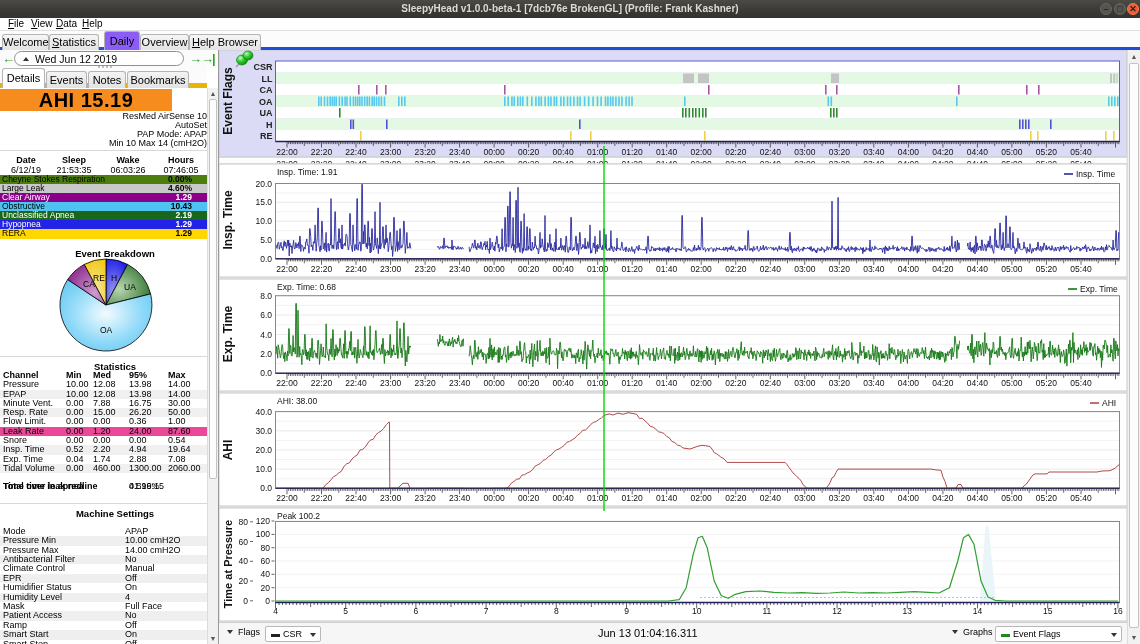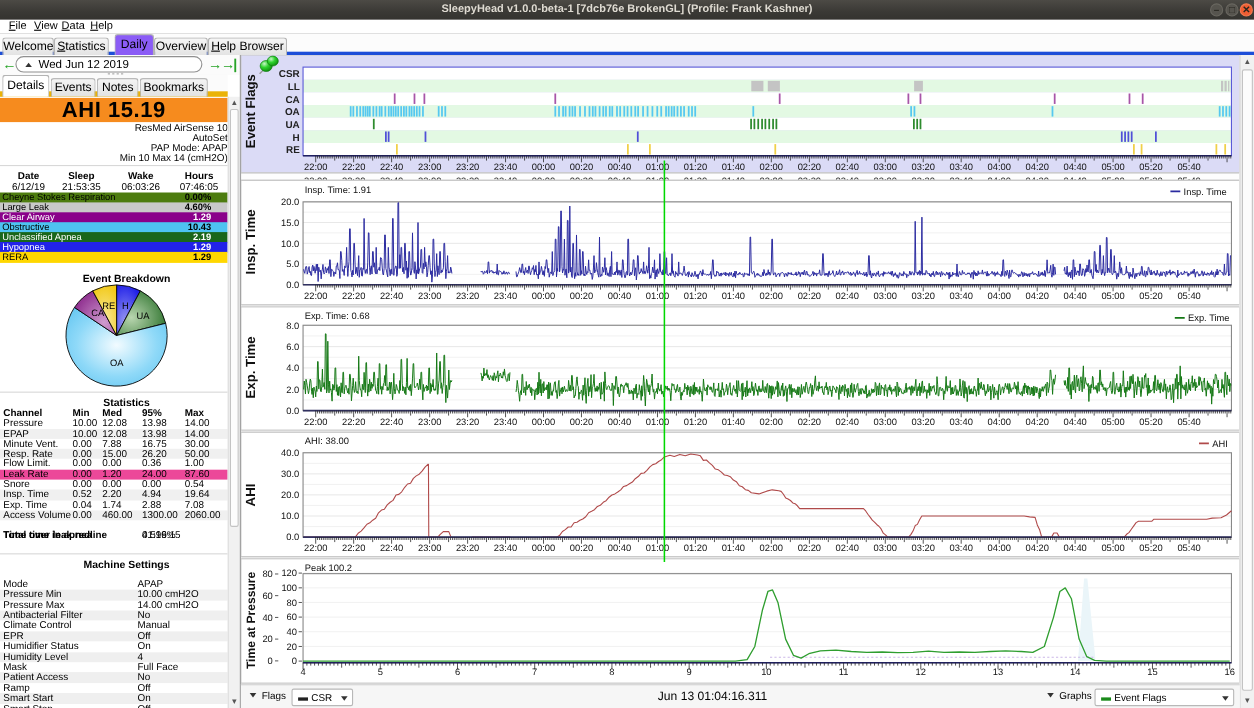--- a/index.html
+++ b/index.html
@@ -14,21 +14,21 @@
 .menuitem u { text-decoration-thickness:1px; }
 #tabbar { left:0; top:31px; width:1140px; height:19px; background:#fcfcfc; border-bottom:3px solid #1d4ed8; }
 .tab { position:absolute; top:3px; height:16px; background:linear-gradient(#f6f6f6,#e3e3e3); border:1px solid #b4b4b4; border-bottom:none; border-radius:3px 3px 0 0; font-size:11px; text-align:center; line-height:15px; color:#000; }
 .tab.active { top:0px; height:19px; background:#8b5cf6; line-height:19px; z-index:3; }
 #datenav { left:0; top:50px; width:219px; height:18px; background:#fbfbfb; }
 .garrow { position:absolute; color:#28a428; font-weight:bold; font-size:13px; }
 #datecombo { position:absolute; left:14px; top:1px; width:170px; height:15px; border:1px solid #909090; border-radius:8px; background:#fff; font-size:11px; line-height:14px; }
 #subtabs { left:0; top:68px; width:207px; height:20px; background:#fbfbfb; border-bottom:5px solid #eab308;}
 .stab { position:absolute; height:17px; top:3px; background:linear-gradient(#f4f4f4,#e2e2e2); border:1px solid #b4b4b4; border-bottom:none; border-radius:3px 3px 0 0; font-size:11px; text-align:center; line-height:16px; }
 .stab.active { top:0px; height:20px; background:#fff; line-height:19px; z-index:3; }
-#ahibanner { left:0; top:89px; width:207px; height:22px; background:#f68b1e; text-align:center; font-size:20px; font-weight:bold; line-height:22px; letter-spacing:0.5px; }
+#ahibanner { left:0; top:89px; width:172px; height:22px; background:#f68b1e; text-align:center; font-size:20px; font-weight:bold; line-height:22px; letter-spacing:0.5px; }
 .cline { left:0; width:207px; text-align:right; font-size:9px; }
 .sep { left:0; width:207px; height:1px; background:#d8d8d8; }
 .hdr { left:0; width:230px; text-align:center; font-weight:bold; font-size:9.5px; }
 .crow { left:0; width:207px; height:9.4px; font-size:8.5px; font-weight:bold; line-height:9.4px; }
 .crow .lab { position:absolute; left:2px; top:0; font-weight:normal; }
 .crow .val { position:absolute; right:15px; top:0; }
 .srow { left:0; width:207px; height:9.3px; font-size:9px; line-height:9.4px; }
 .srow b { font-weight:bold; }
 .c0 { position:absolute; left:3px; } .c1 { position:absolute; left:66px; } .c2 { position:absolute; left:93px; } .c3 { position:absolute; left:129px;text-align:center; } .c4 { position:absolute; left:168px; }
 .mrow { left:0; width:207px; height:9.4px; font-size:9px; line-height:9.5px; }
@@ -2809,21 +2809,21 @@
     <span class="c4">19.64</span>
   </div>
 <div class="abs srow" style="top:454.6px">
     <span class="c0">Exp. Time</span>
     <span class="c1">0.04</span>
     <span class="c2">1.74</span>
     <span class="c3">2.88</span>
     <span class="c4">7.08</span>
   </div>
 <div class="abs srow" style="top:463.9px;background:#f0f0f0">
-    <span class="c0">Access Volume</span>
+    <span class="c0">Tidal Volume</span>
     <span class="c1">0.00</span>
     <span class="c2">460.00</span>
     <span class="c3">1300.00</span>
     <span class="c4">2060.00</span>
   </div>
 <div class="abs srow" style="top:481.5px">
     <b class="c0">Total time in apnea</b>
     <span class="c3">01:16:15</span>
   </div>
 <div class="abs srow" style="top:482px">

